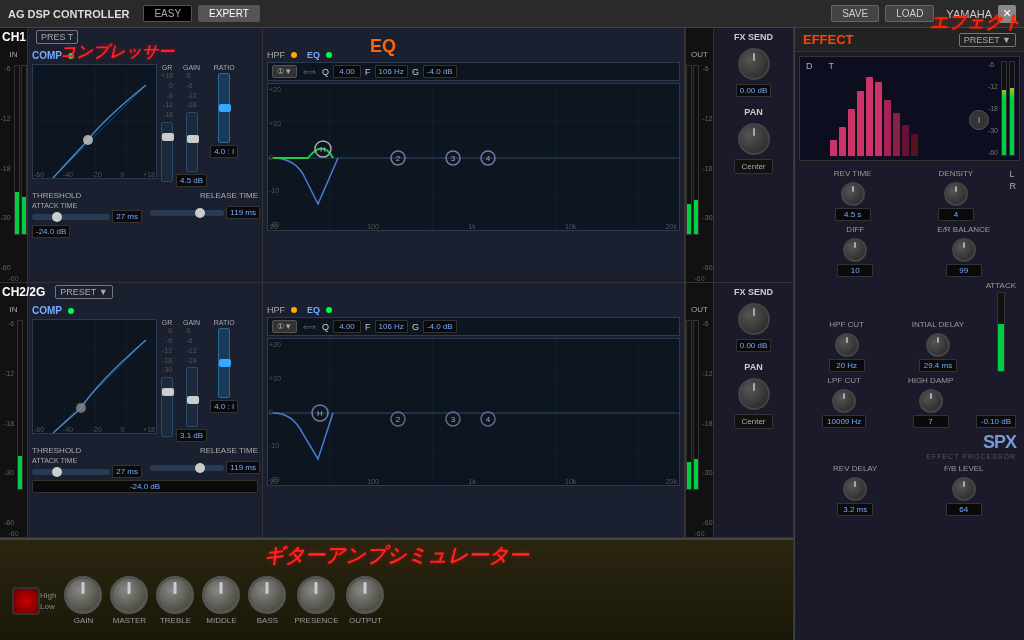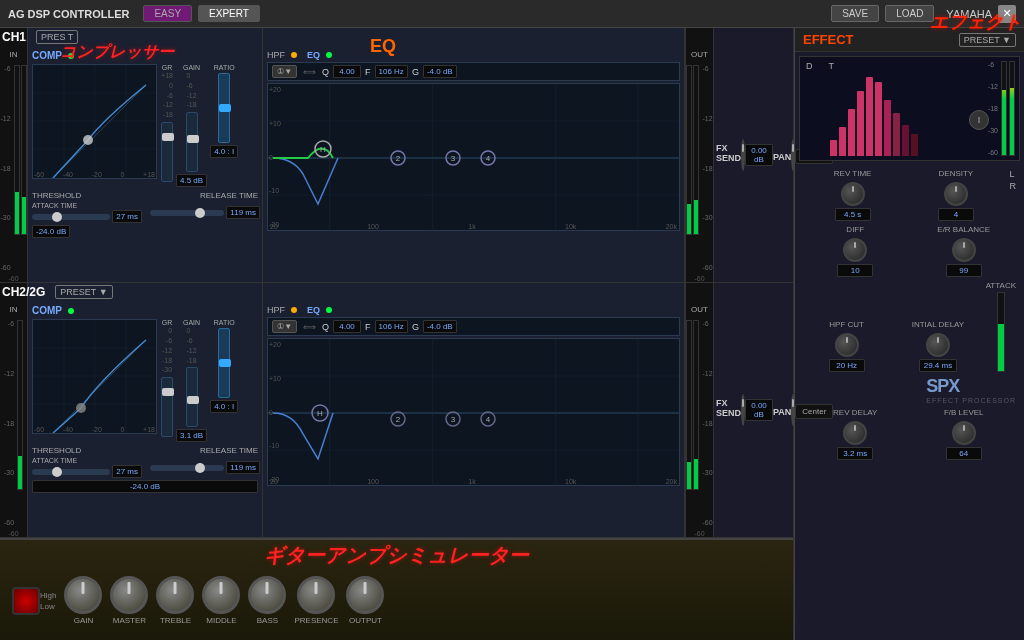--- a/index.html
+++ b/index.html
@@ -26,21 +26,21 @@
     .top-bar-title {
       font-size: 11px;
       font-weight: bold;
       color: #ddd;
       margin-right: 8px;
     }
     .mode-btn {
       padding: 2px 10px;
       font-size: 10px;
       border: 1px solid #555;
-      background: #701a75;
+      background: #000000;
       color: #aaa;
       cursor: pointer;
       border-radius: 2px;
     }
     .mode-btn.active {
       background: #555;
       color: #fff;
     }
     .top-bar-spacer { flex: 1; }
     .action-btn {
@@ -210,21 +210,21 @@
       align-items: center;
       padding-top: 22px;
       border-left: 1px solid #333;
     }
 
     
     .fx-pan-section {
       width: 80px;
       background: #1a1a2a;
       display: flex;
-      flex-direction: row;
+      flex-direction: column;
       align-items: center;
       padding: 4px 2px;
       border-left: 1px solid #333;
       font-size: 8px;
       color: #aaa;
     }
     .fx-send-label {
       font-size: 9px;
       font-weight: bold;
       color: #ccc;
@@ -1026,23 +1026,38 @@
           <div class="param-value">29.4 ms</div>
         </div>
         <div style="display:flex; flex-direction:column; align-items:center;">
           <div class="param-label">ATTACK</div>
           <div style="width:8px; height:80px; background:linear-gradient(to top, #00cc44 60%, #ffcc00 80%, #ff2200 95%); border:1px solid #333; position:relative;">
             <div style="position:absolute; top:0; left:0; right:0; background:#111; height:40%;"></div>
           </div>
         </div>
       </div>
 
+      <div style="display:flex; gap:4px; margin-bottom:4px;">
+        <div class="effect-param">
+          <div class="param-label">LPF CUT</div>
+          <div class="knob-small"></div>
+          <div class="param-value">10009 Hz</div>
+        </div>
+        <div class="effect-param">
+          <div class="param-label">HIGH DAMP</div>
+          <div class="knob-small"></div>
+          <div class="param-value">7</div>
+        </div>
+        <div style="display:flex; flex-direction:column; align-items:center; justify-content:flex-end;">
+          <div class="param-value">-0.10 dB</div>
+        </div>
+      </div>
 
       <div style="display:flex; align-items:center; justify-content:flex-end; margin-bottom:4px; gap:4px;">
-        <div style="">
+        <div style="text-align:right;">
           <div class="spfx-logo">SPX</div>
           <div class="spfx-sub">EFFECT PROCESSOR</div>
         </div>
       </div>
 
       <div style="display:flex; gap:4px; margin-bottom:4px;">
         <div class="effect-param">
           <div class="param-label">REV DELAY</div>
           <div class="knob-small"></div>
           <div class="param-value">3.2 ms</div>

